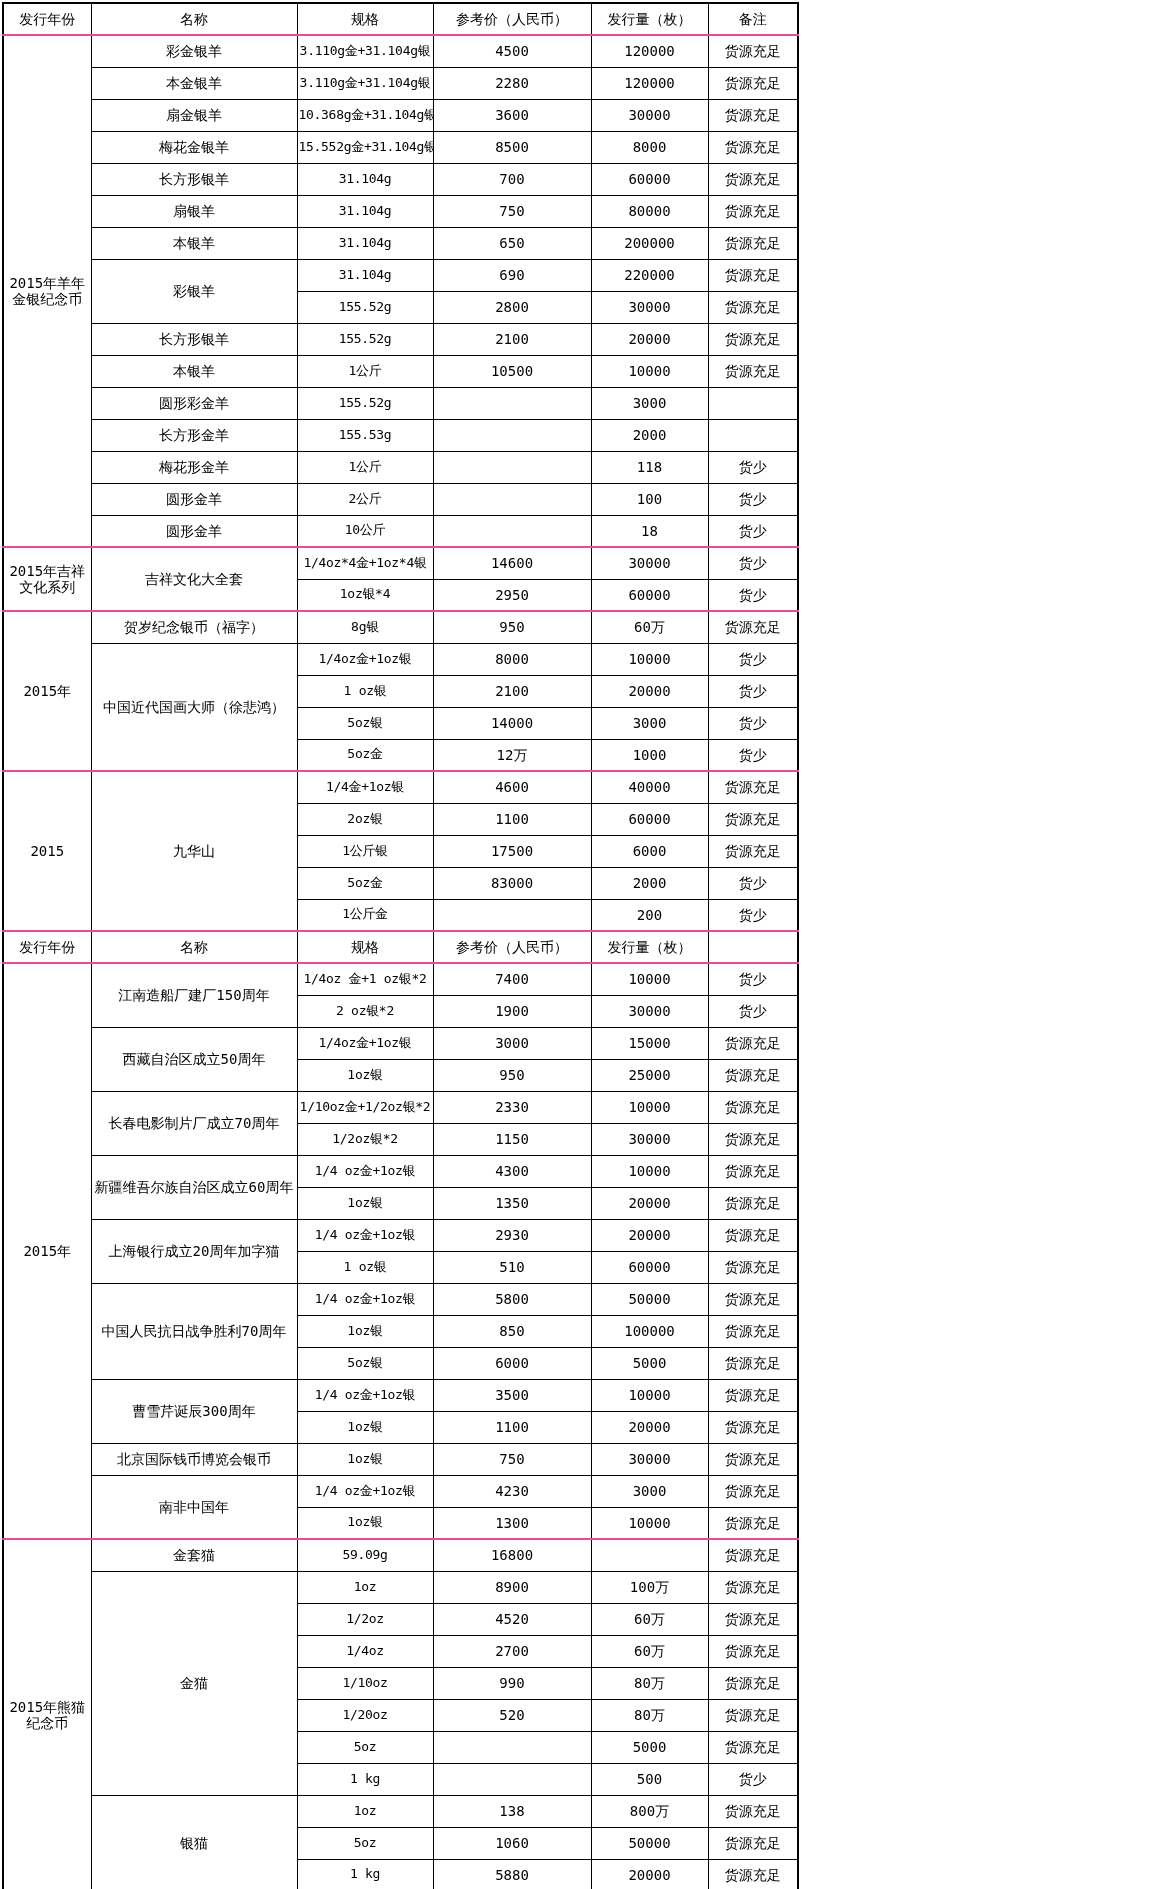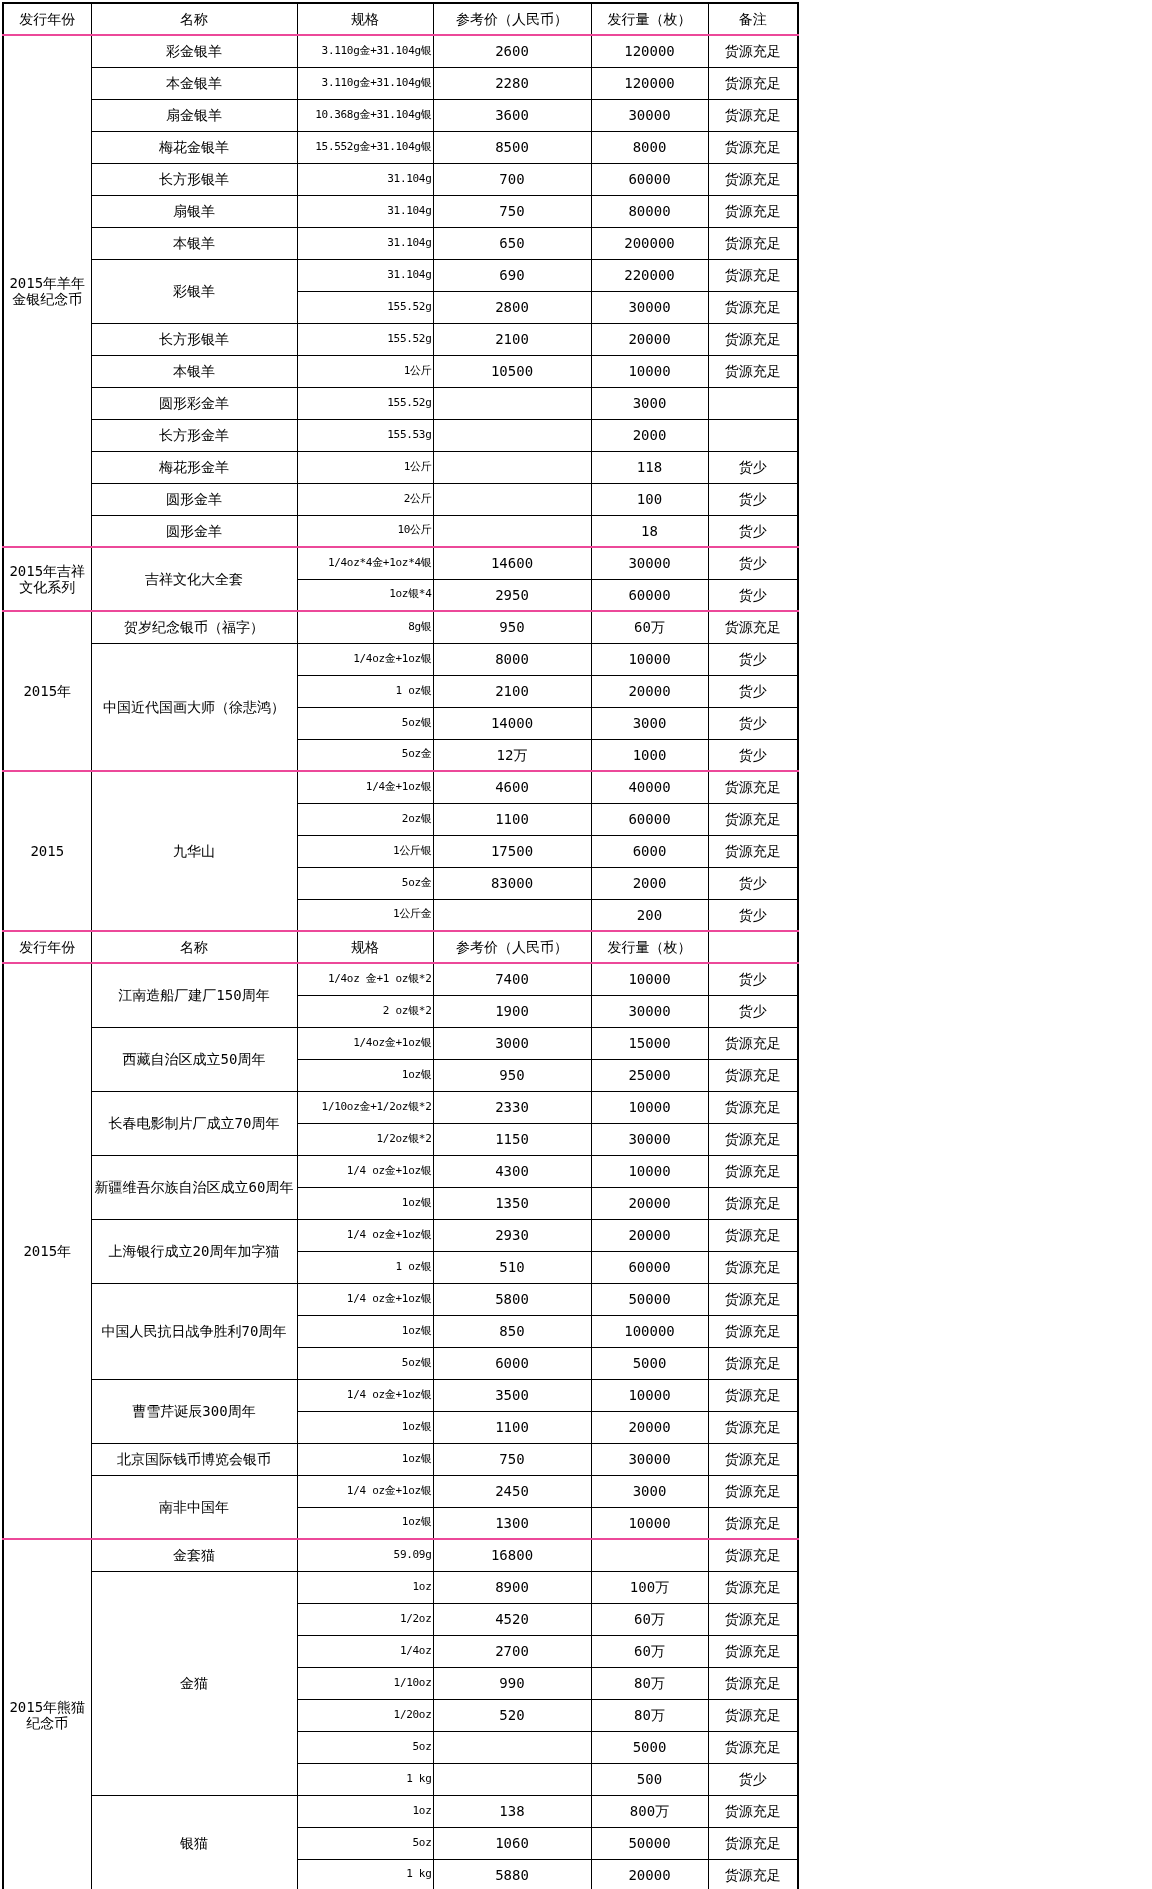--- a/index.html
+++ b/index.html
@@ -35,21 +35,21 @@
     text-align: center;
     vertical-align: middle;
     padding: 0 1px;
     font-size: 14px;
     font-weight: normal;
     line-height: 1.15;
     overflow: hidden;
     white-space: nowrap;
   }
   td.year-cell { white-space: normal; margin-left: 6px; }
-  td.spec-cell { font-size: 11px; letter-spacing: -0.3px; text-align: right; }
+  td.spec-cell { font-size: 13px; letter-spacing: -0.3px; }
   tr.section-start th, tr.section-start td { border-top: 2px solid #ec4899; }
 </style>
 </head>
 <body>
 
 <div class="sheet">
   <table>
     <colgroup>
       <col class="c-year">
         <col class="c-name">
@@ -67,21 +67,21 @@
           <th>发行量（枚）</th>
           <th>备注</th>
         </tr>
         <tr class="section-start">
           <td class="year-cell" rowspan="16">
             <div>2015年羊年</div>
             <div>金银纪念币</div>
           </td>
           <td class="name-cell" rowspan="1">彩金银羊</td>
           <td class="spec-cell">3.110g金+31.104g银</td>
-          <td class="price-cell">2600</td>
+          <td class="price-cell">4500</td>
           <td class="qty-cell">120000</td>
           <td class="note-cell">货源充足</td>
         </tr>
         <tr>
           <td class="name-cell" rowspan="1">本金银羊</td>
           <td class="spec-cell">3.110g金+31.104g银</td>
           <td class="price-cell">2280</td>
           <td class="qty-cell">120000</td>
           <td class="note-cell">货源充足</td>
         </tr>
@@ -379,21 +379,21 @@
         <tr>
           <td class="name-cell" rowspan="1">北京国际钱币博览会银币</td>
           <td class="spec-cell">1oz银</td>
           <td class="price-cell">750</td>
           <td class="qty-cell">30000</td>
           <td class="note-cell">货源充足</td>
         </tr>
         <tr>
           <td class="name-cell" rowspan="2">南非中国年</td>
           <td class="spec-cell">1/4 oz金+1oz银</td>
-          <td class="price-cell">2450</td>
+          <td class="price-cell">4230</td>
           <td class="qty-cell">3000</td>
           <td class="note-cell">货源充足</td>
         </tr>
         <tr>
           <td class="spec-cell">1oz银</td>
           <td class="price-cell">1300</td>
           <td class="qty-cell">10000</td>
           <td class="note-cell">货源充足</td>
         </tr>
         <tr class="section-start">

